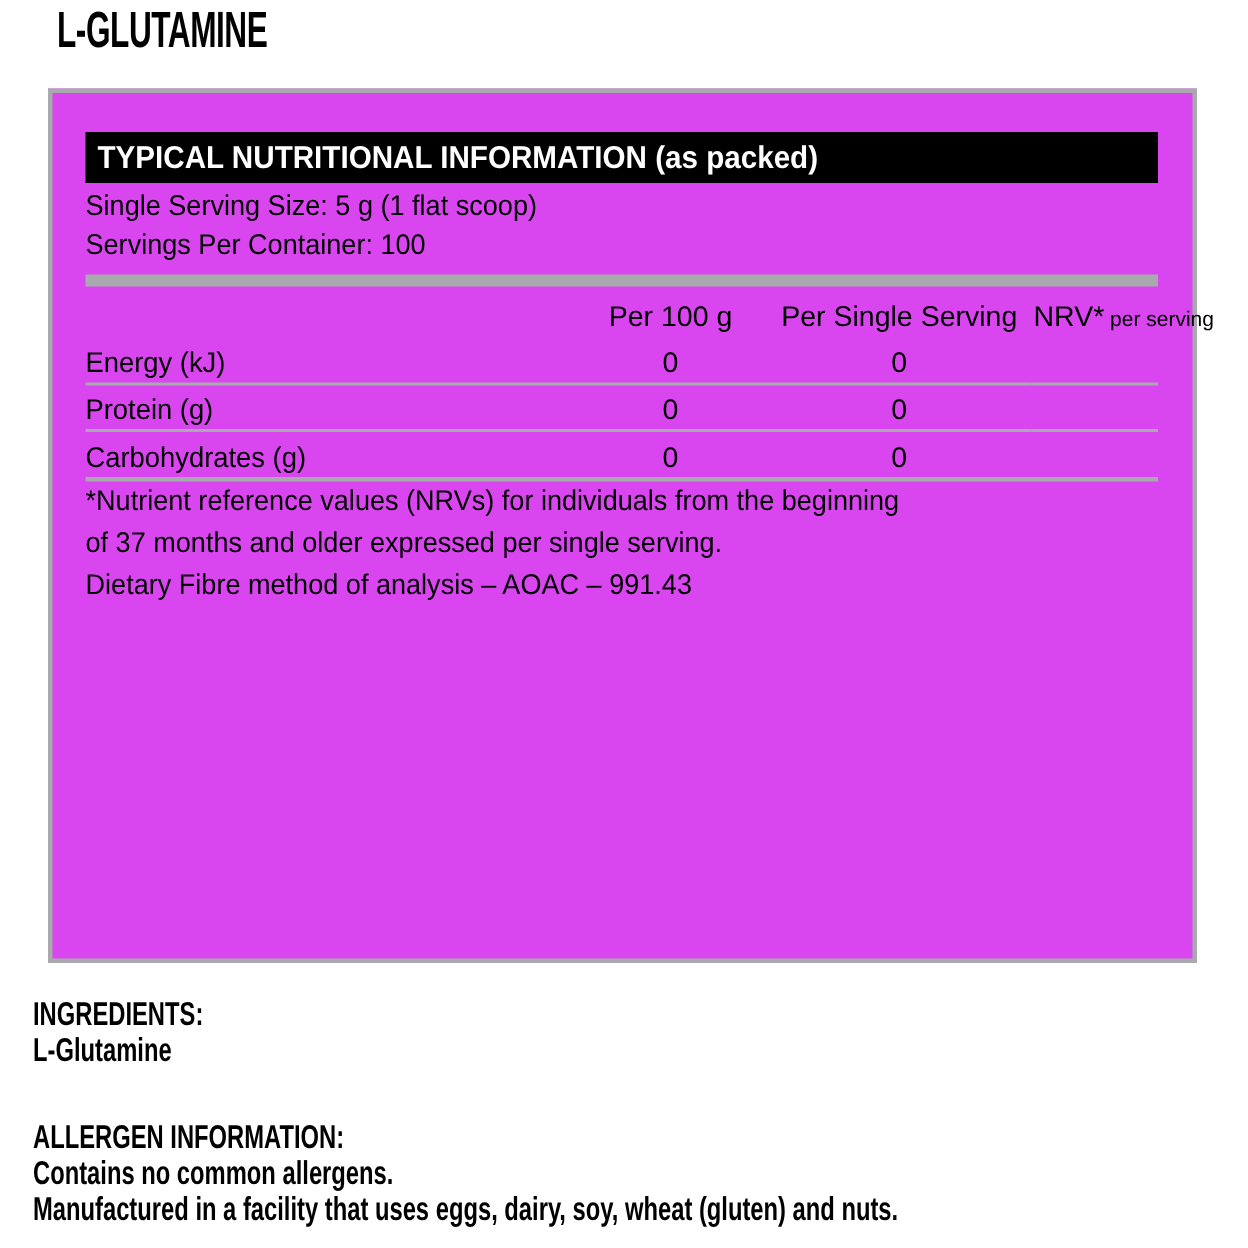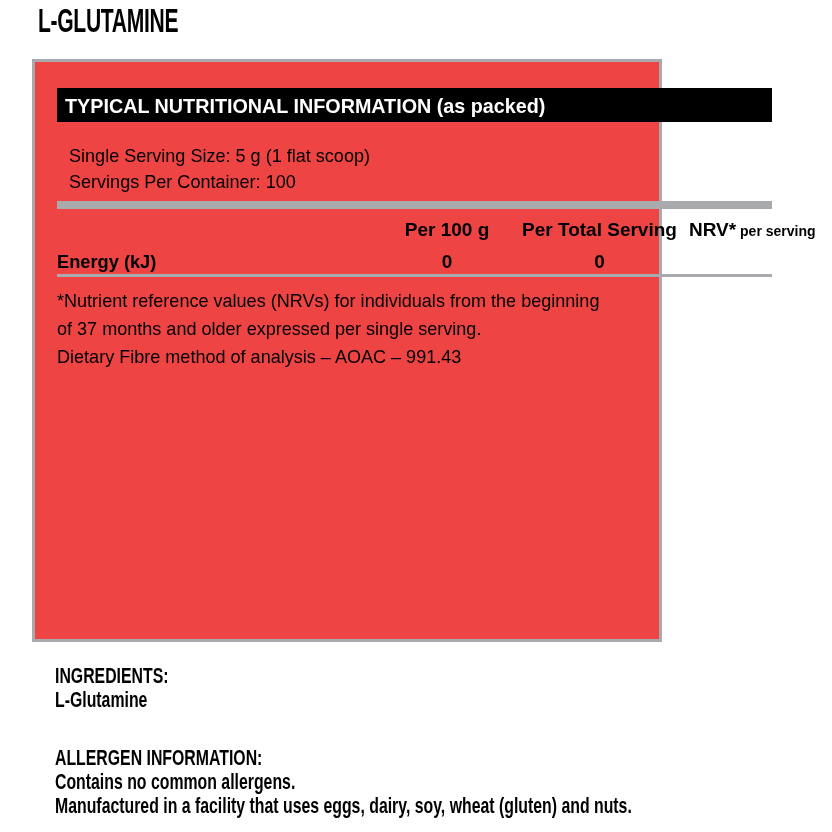--- a/index.html
+++ b/index.html
@@ -30,23 +30,23 @@
     transform:scaleX(0.62);
     transform-origin:left top;
     white-space:nowrap;
     color:#000000;
   }
 
   
   .nutrition-box {
     position:absolute;
     left:32px; top:59px;
-    width:630px; height:583px;
+    width:766px; height:583px;
     border:3px solid #a8aaae;
-    background:#ef4444;
+    background:#d946ef;
   }
 
   .inner {
     position:absolute;
     left:22px; top:26px;
     width:715px;
   }
 
   
   .panel-header {
@@ -63,21 +63,21 @@
     font-weight:bold;
     font-size:21px;
     line-height:21px;
     letter-spacing:0px;
     transform:scaleX(0.94);
     transform-origin:left center;
     white-space:nowrap;
   }
 
   
-  .serving-lines { padding-top:21px;margin-left:12px; }
+  .serving-lines { padding-top:3px; }
   .serving-line {
     font-size:19px;
     line-height:26px;
     color:#000000;
     transform:scaleX(0.95);
     transform-origin:left center;
     white-space:nowrap;
   }
 
   
@@ -94,21 +94,21 @@
     border-collapse:collapse;
     table-layout:fixed;
   }
   .nutr-table col.c-name  { width:325px; }
   .nutr-table col.c-p100  { width:130px; }
   .nutr-table col.c-serv  { width:175px; }
   .nutr-table col.c-nrv   { width:85px;  }
 
   .nutr-table th, .nutr-table td {
     padding:0;
-    font-weight:bold;
+    font-weight:normal;
     color:#000000;
     vertical-align:bottom;
   }
 
   .head-row th {
     height:34px;
     font-size:19px;
     padding-bottom:2px;
     text-align:center;
   }
@@ -135,34 +135,34 @@
   .data-row.indent td.d-name .lbl { padding-left:34px; }
   .data-row:first-child td { border-top:none; }
 
   .table-bottom-rule {
     width:715px;
     height:3px;
     background:#a8aaae;
   }
 
   
-  .footnote { padding-top:10px; }
+  .footnote { }
   .footnote-line {
     font-size:19px;
     line-height:28px;
     color:#000000;
     transform:scaleX(0.95);
     transform-origin:left center;
     white-space:nowrap;
   }
 
   
   .block {
     position:absolute;
-    left:55px;
+    left:22px;
     font-family:"Liberation Sans Narrow","Liberation Sans", sans-serif;
     font-weight:bold;
     color:#000000;
     white-space:nowrap;
   }
   .block .bline {
     font-size:22px;
     line-height:24px;
     transform:scaleX(0.72);
     transform-origin:left center;
@@ -195,27 +195,39 @@
         <colgroup>
           <col class="c-name">
             <col class="c-p100">
             <col class="c-serv">
             <col class="c-nrv">
         </colgroup>
         <thead>
           <tr class="head-row">
             <th class="h-name"></th>
             <th>Per 100 g</th>
-            <th>Per Total Serving</th>
+            <th>Per Single Serving</th>
             <th class="h-nrv"><span>NRV*</span><span class="nrv-small">&nbsp;</span><span class="nrv-small">per serving</span></th>
           </tr>
         </thead>
         <tbody id="table-body">
             <tr class="data-row">
               <td class="d-name"><span class="lbl">Energy (kJ)</span></td>
+              <td>0</td>
+              <td>0</td>
+              <td></td>
+            </tr>
+            <tr class="data-row">
+              <td class="d-name"><span class="lbl">Protein (g)</span></td>
+              <td>0</td>
+              <td>0</td>
+              <td></td>
+            </tr>
+            <tr class="data-row">
+              <td class="d-name"><span class="lbl">Carbohydrates (g)</span></td>
               <td>0</td>
               <td>0</td>
               <td></td>
             </tr>
           </tbody>
       </table>
 
       <div class="table-bottom-rule"></div>
 
       <div class="footnote" id="footnote">

